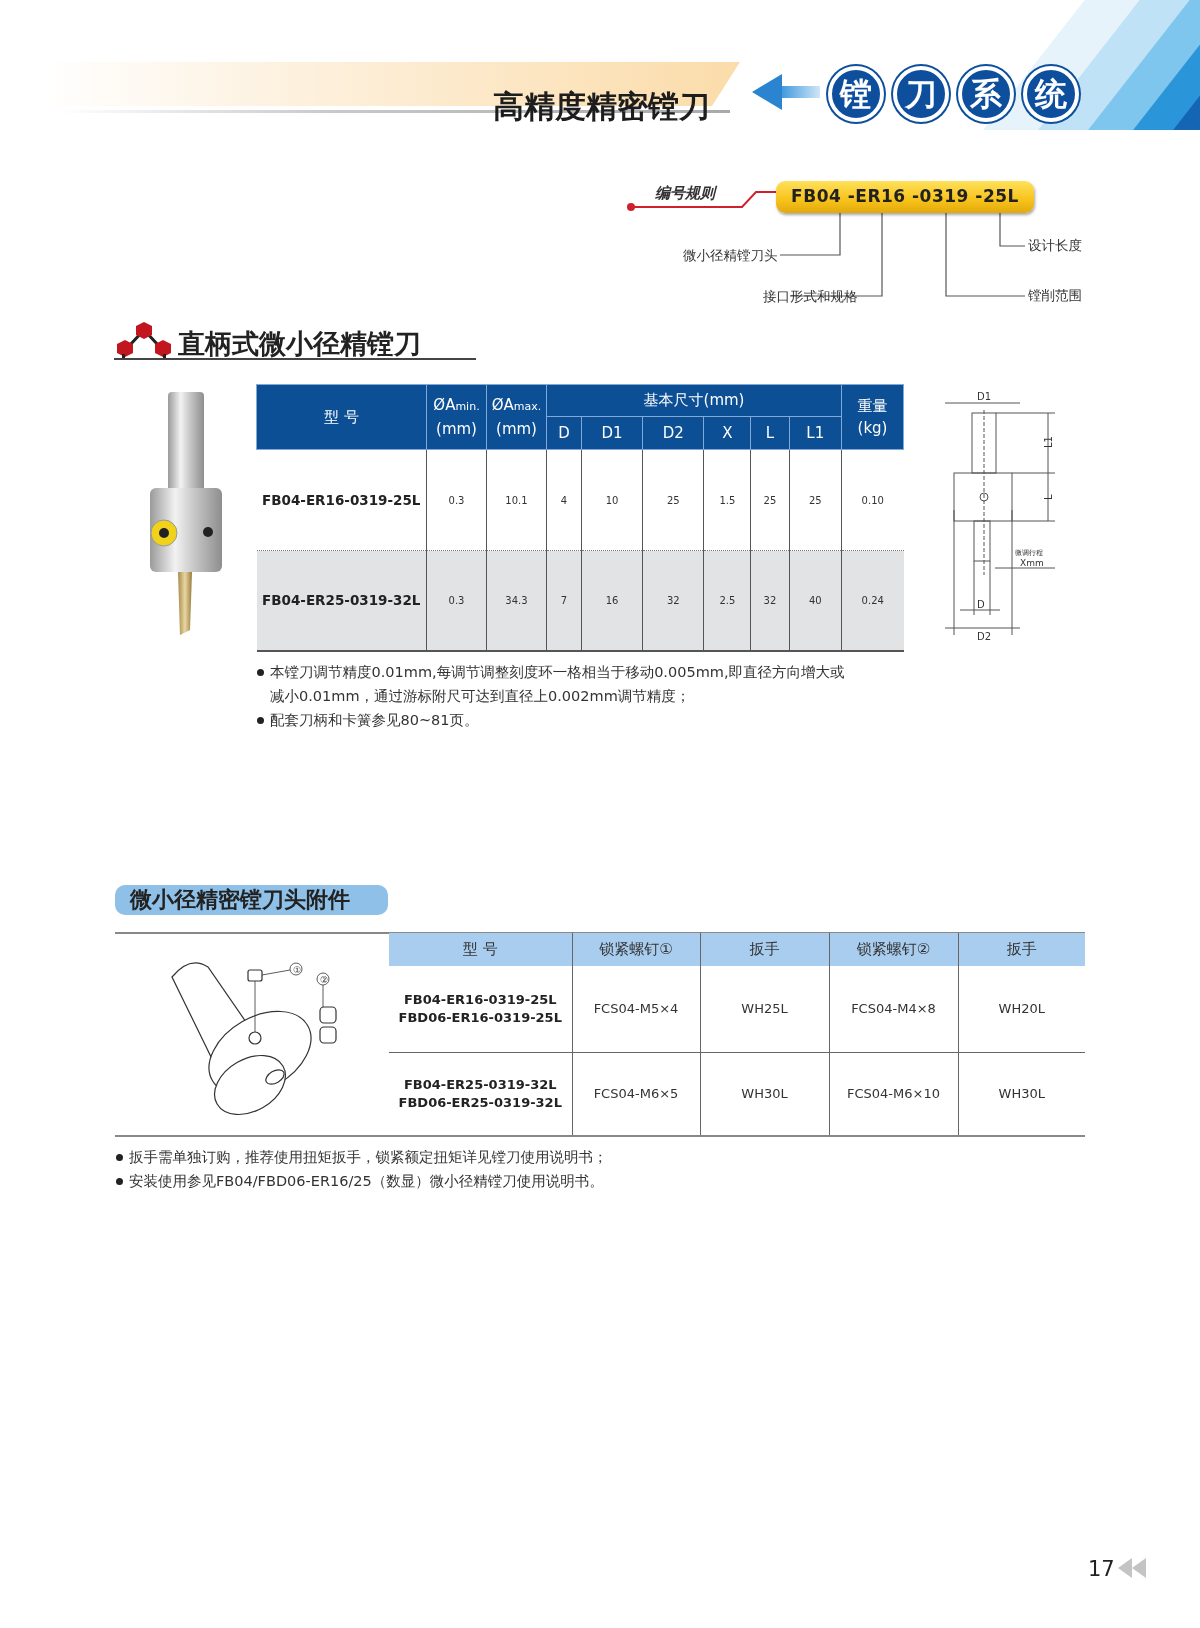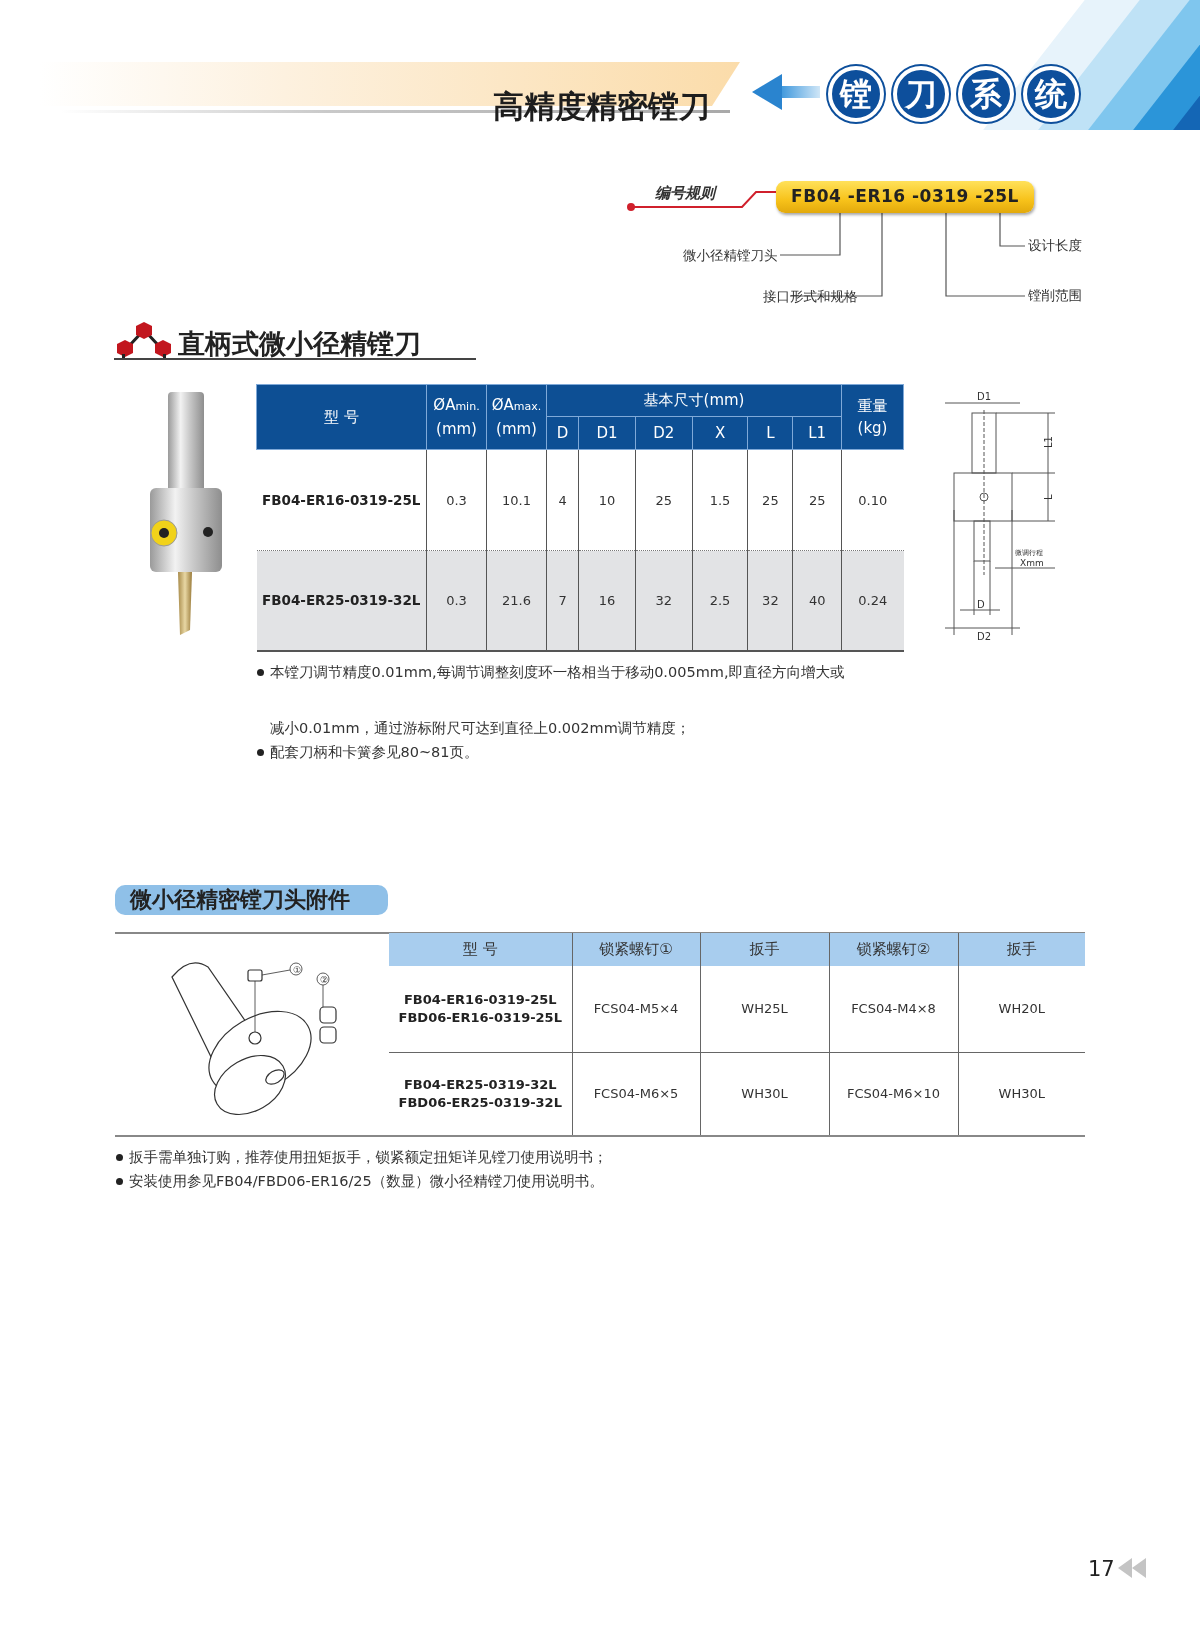--- a/index.html
+++ b/index.html
@@ -48,32 +48,32 @@
   .callout { position: absolute; font-size: 13.5px; color: #333; }
 
   
   .sec1-title { position: absolute; left: 178px; top: 326px; font-size: 27px; font-weight: bold; color: #222; }
   .sec1-underline { position: absolute; left: 114px; top: 358px; width: 362px; height: 2px; background: #444; }
 
   
   table { border-collapse: collapse; }
   .t1 { position: absolute; left: 256px; top: 384px; width: 648px; }
   .t1 th { background: #0d4f94; color: #fff; font-weight: normal; font-size: 15px; border: 1px solid #7fa9d8; text-align: center; }
-  .t1 td { font-size: 13px; text-align: center; border-left: 1px solid #555; border-right: 1px solid #555; color: #333; }
+  .t1 td { font-size: 10px; text-align: center; border-left: 1px solid #555; border-right: 1px solid #555; color: #333; }
   .t1 td.model { font-weight: bold; color: #222; font-size: 13.5px; }
   .t1 tr.r1 td { background: #ffffff; height: 101px; border-bottom: 1px dotted #777; }
   .t1 tr.r2 td { background: #e2e3e5; height: 100px; border-bottom: 2px solid #555; }
   .t1 td:first-child { border-left: none; }
   .t1 td:last-child { border-right: none; }
   .sub { font-size: 11px; }
 
   .notes1 { position: absolute; left: 256px; top: 660px; width: 640px; font-size: 14.5px; color: #333; line-height: 24px; }
   .notes1 .li { position: relative; padding-left: 14px; }
   .notes1 .li::before { content: ""; position: absolute; left: 1px; top: 9px; width: 7px; height: 7px; border-radius: 50%; background: #222; }
-  .notes1 .cont { padding-left: 14px; margin-top: 32px; }
+  .notes1 .cont { padding-left: 14px; }
 
   
   .sec2-title {
     position: absolute; left: 115px; top: 885px; width: 273px; height: 30px; border-radius: 10px;
     background: #8fc0e8; font-size: 22px; font-weight: bold; color: #222; padding-left: 15px; line-height: 30px;
   }
   .t2-topline { position: absolute; left: 115px; top: 932px; width: 970px; height: 2px; background: #888; }
   .t2 { position: absolute; left: 389px; top: 933px; width: 696px; }
   .t2 th { background: #a8cdee; font-weight: normal; font-size: 15px; color: #333; height: 33px; border-left: 1px solid #666; text-align: center; }
   .t2 th:first-child { border-left: none; }
@@ -196,21 +196,21 @@
       <td>10</td>
       <td>25</td>
       <td>1.5</td>
       <td>25</td>
       <td>25</td>
       <td>0.10</td>
     </tr>
     <tr class="r2">
       <td class="model">FB04-ER25-0319-32L</td>
       <td>0.3</td>
-      <td>21.6</td>
+      <td>34.3</td>
       <td>7</td>
       <td>16</td>
       <td>32</td>
       <td>2.5</td>
       <td>32</td>
       <td>40</td>
       <td>0.24</td>
     </tr>
   </tbody>
 </table>

